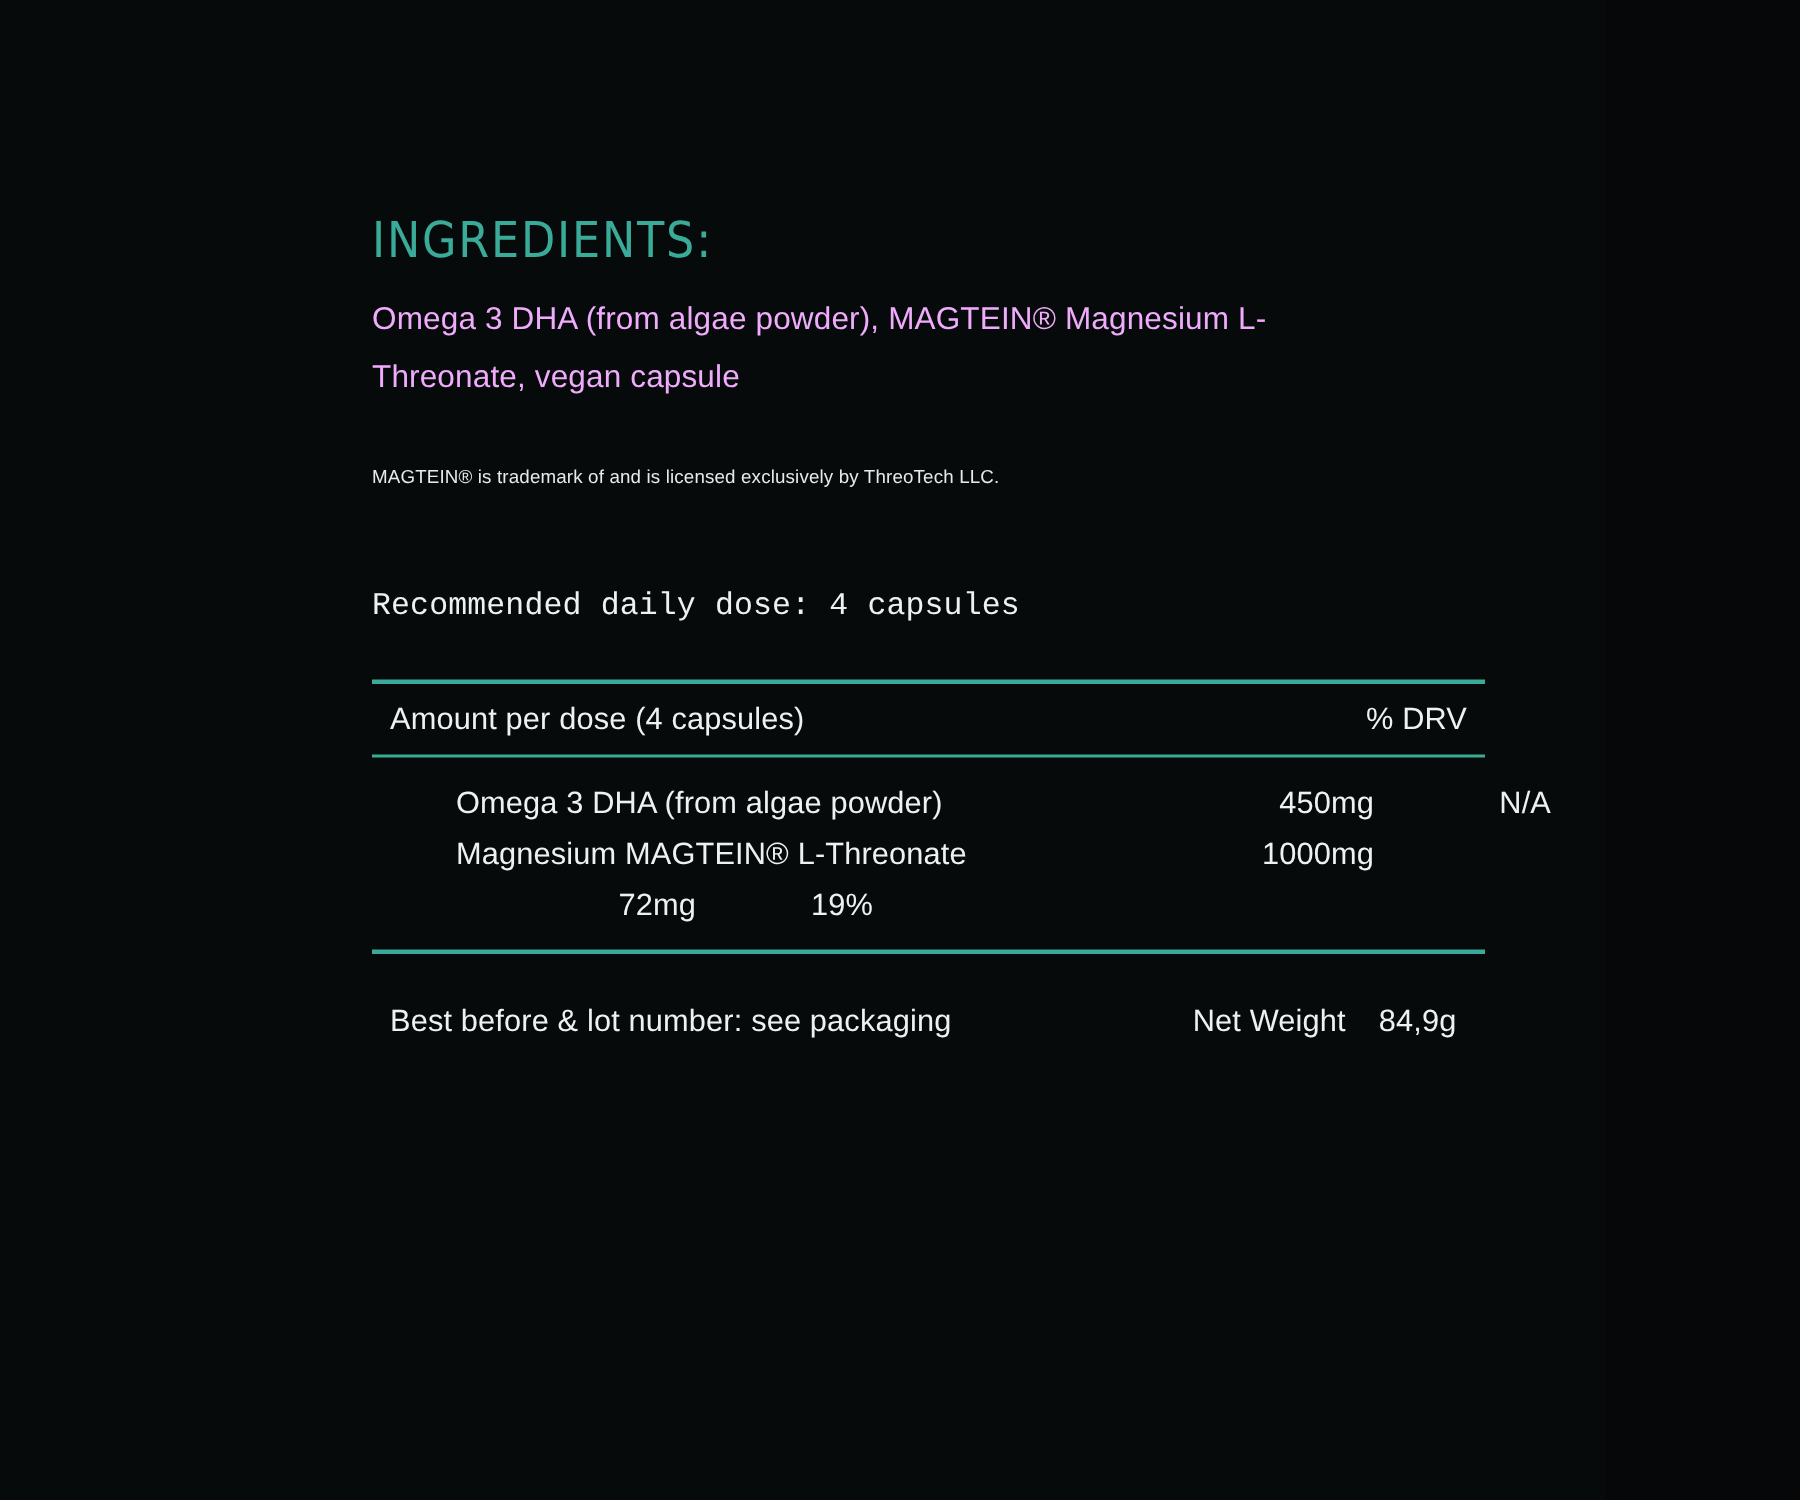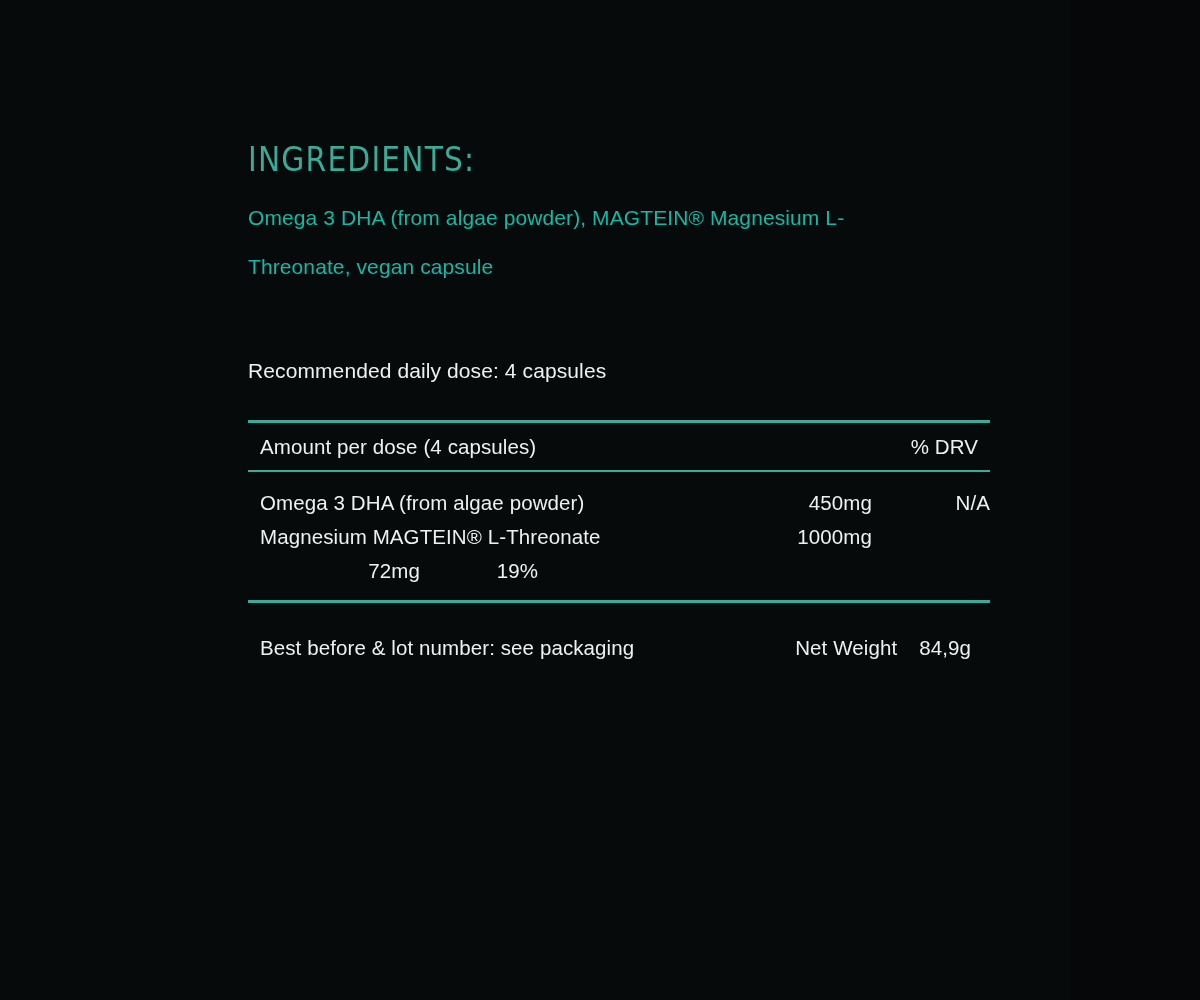--- a/index.html
+++ b/index.html
@@ -35,42 +35,43 @@
     font-size: 33px;
     letter-spacing: 1.2px;
     font-weight: 400;
     margin: 0 0 14px 0;
     font-family: "DejaVu Sans", sans-serif;
     font-stretch: condensed;
   }
 
   .ingredients-body {
     font-size: 21px;
-    line-height: 49px;
-    color: #14b8a6;
+    line-height: 39px;
+    color: #f0abfc;
     max-width: 660px;
     letter-spacing: 0.1px;
   }
 
   .trademark-note {
     margin-top: 40px;
     font-size: 12.5px;
     color: #e6eaea;
     letter-spacing: 0.1px;
   }
 
   .facts-block {
     margin-top: 68px;
   }
 
   .dose-line {
     font-size: 21px;
     color: #eef1f1;
     margin-top: 6px;
     letter-spacing: 0.1px;
+    font-family: Liberation Mono, monospace;
   }
 
   .facts-table {
     margin-top: 37px;
     width: 742px;
   }
   .rule {
     height: 3px;
     background: #3aab98;
     width: 100%;
@@ -93,20 +94,21 @@
     width: 130px;
     text-align: right;
     padding-right: 12px;
   }
 
   .body-rows {
     padding: 14px 0 12px 12px;
   }
   .table-row.data {
     padding: 5px 0;
+    margin-left: 44px;
   }
   .col-name {
     width: 452px;
     flex: 0 0 452px;
   }
   .col-amount {
     width: 160px;
     flex: 0 0 160px;
     text-align: right;
   }
@@ -141,20 +143,21 @@
 </style>
 </head>
 <body>
 
 <div class="page">
   <div class="content">
 
     <div>
       <h2 class="section-title">INGREDIENTS:</h2>
       <div class="ingredients-body">Omega 3 DHA (from algae powder), MAGTEIN® Magnesium L-Threonate, vegan capsule</div>
+      <div class="trademark-note">MAGTEIN® is trademark of and is licensed exclusively by ThreoTech LLC.</div>
     </div>
 
     <div class="facts-block">
       <div class="dose-line">Recommended daily dose: 4 capsules</div>
 
       <div class="facts-table">
         <div class="rule"></div>
 
         <div class="table-row header-row">
           <div class="col-name">Amount per dose (4 capsules)</div>

